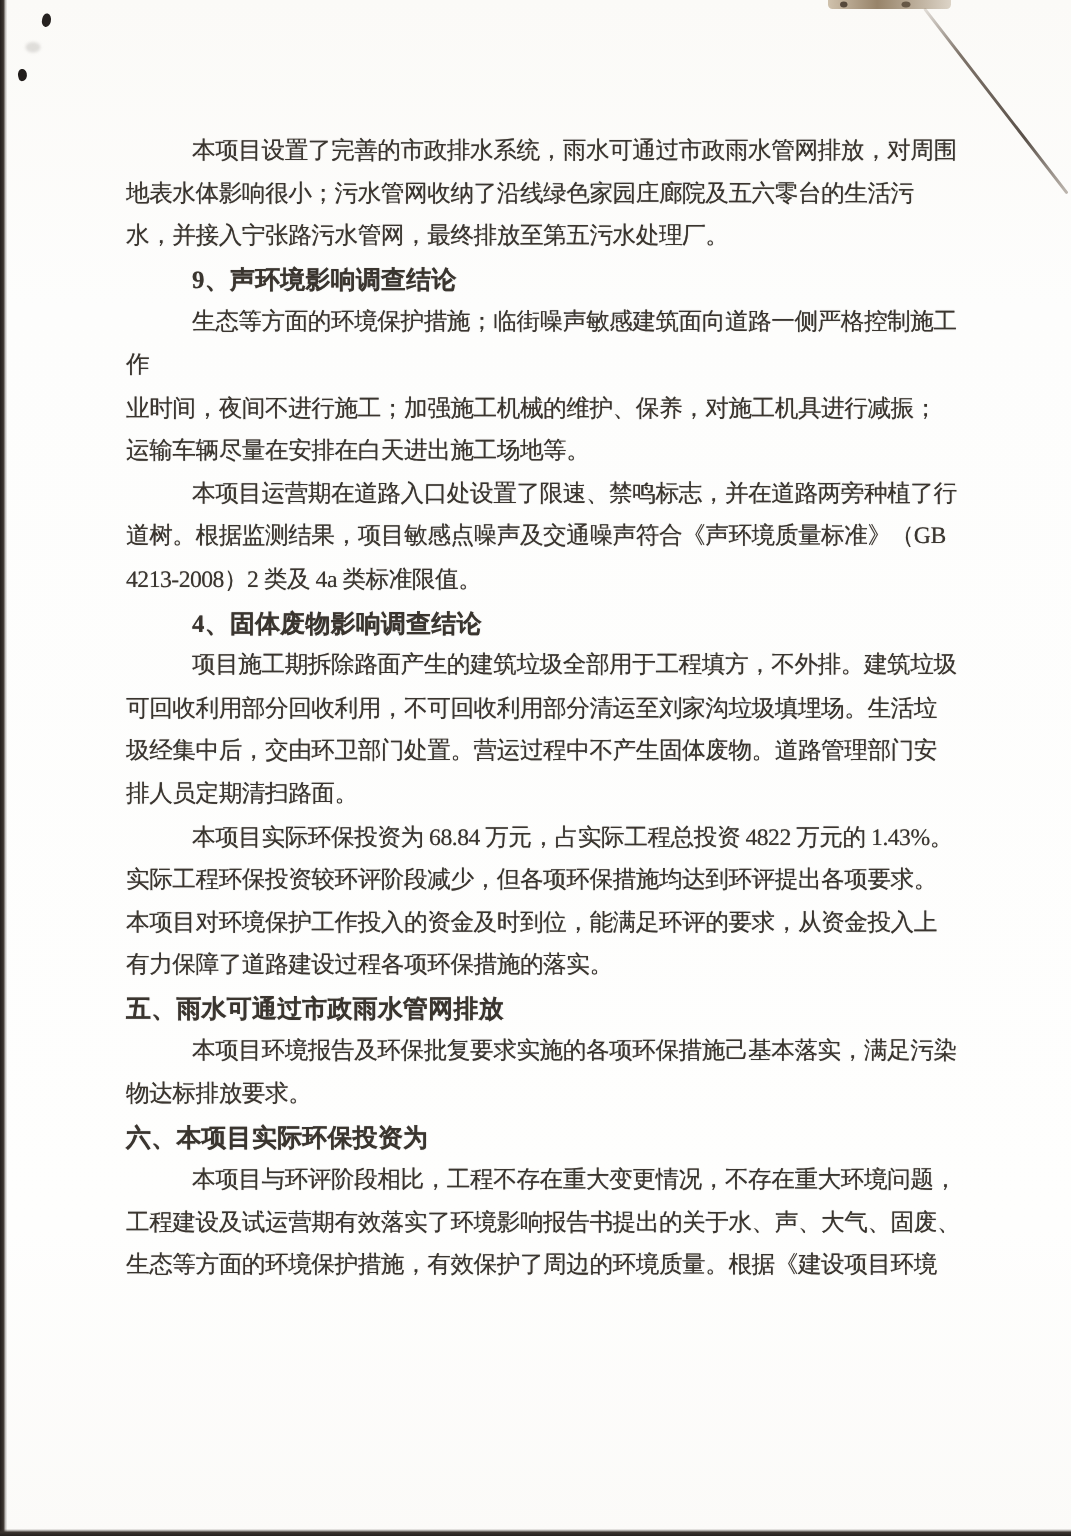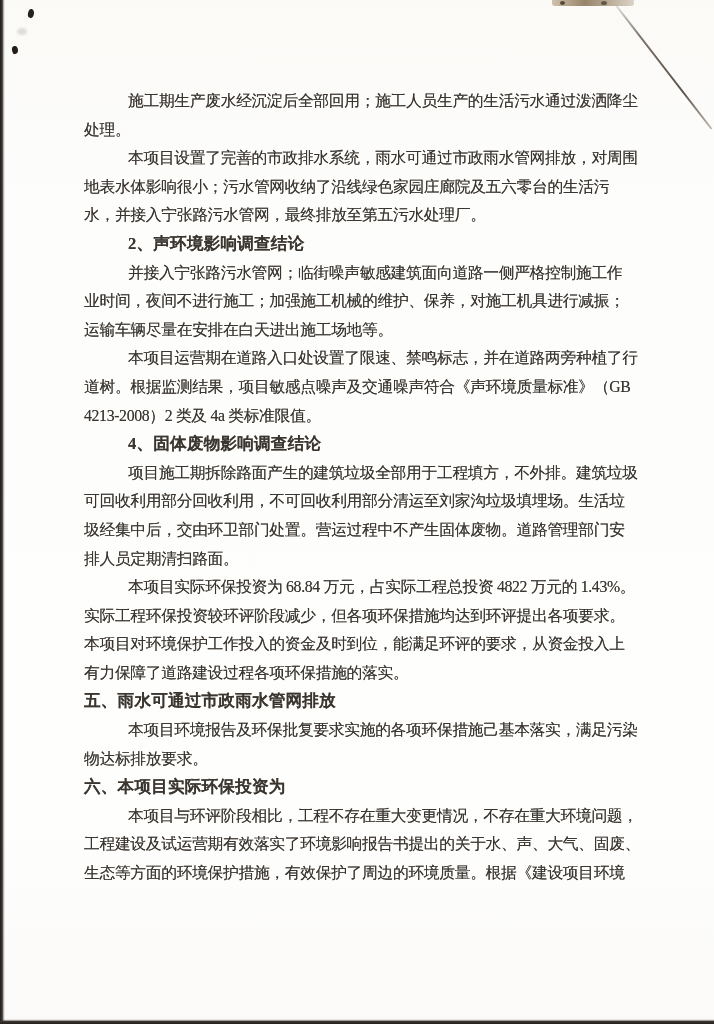--- a/index.html
+++ b/index.html
@@ -132,27 +132,25 @@
   <div class="edge-bottom"></div>
   <div class="fold-line"></div>
   <div class="top-smudge"></div>
   <div class="top-smudge-speck-a"></div>
   <div class="top-smudge-speck-b"></div>
   <div class="ink-speck-1"></div>
   <div class="ink-speck-2"></div>
   <div class="faint-smudge"></div>
 
   <div class="text-block">
-    <p class="para">施工期生产废水经沉淀后全部回用；施工人员生产的生活污水通过泼洒降尘
-处理。</p>
     <p class="para">本项目设置了完善的市政排水系统，雨水可通过市政雨水管网排放，对周围
 地表水体影响很小；污水管网收纳了沿线绿色家园庄廊院及五六零台的生活污
 水，并接入宁张路污水管网，最终排放至第五污水处理厂。</p>
-    <p class="h-num">2、声环境影响调查结论</p>
-    <p class="para">并接入宁张路污水管网；临街噪声敏感建筑面向道路一侧严格控制施工作
+    <p class="h-num">9、声环境影响调查结论</p>
+    <p class="para">生态等方面的环境保护措施；临街噪声敏感建筑面向道路一侧严格控制施工作
 业时间，夜间不进行施工；加强施工机械的维护、保养，对施工机具进行减振；
 运输车辆尽量在安排在白天进出施工场地等。</p>
     <p class="para">本项目运营期在道路入口处设置了限速、禁鸣标志，并在道路两旁种植了行
 道树。根据监测结果，项目敏感点噪声及交通噪声符合《声环境质量标准》（GB
 4213-2008）2 类及 4a 类标准限值。</p>
     <p class="h-num">4、固体废物影响调查结论</p>
     <p class="para">项目施工期拆除路面产生的建筑垃圾全部用于工程填方，不外排。建筑垃圾
 可回收利用部分回收利用，不可回收利用部分清运至刘家沟垃圾填埋场。生活垃
 圾经集中后，交由环卫部门处置。营运过程中不产生固体废物。道路管理部门安
 排人员定期清扫路面。</p>

